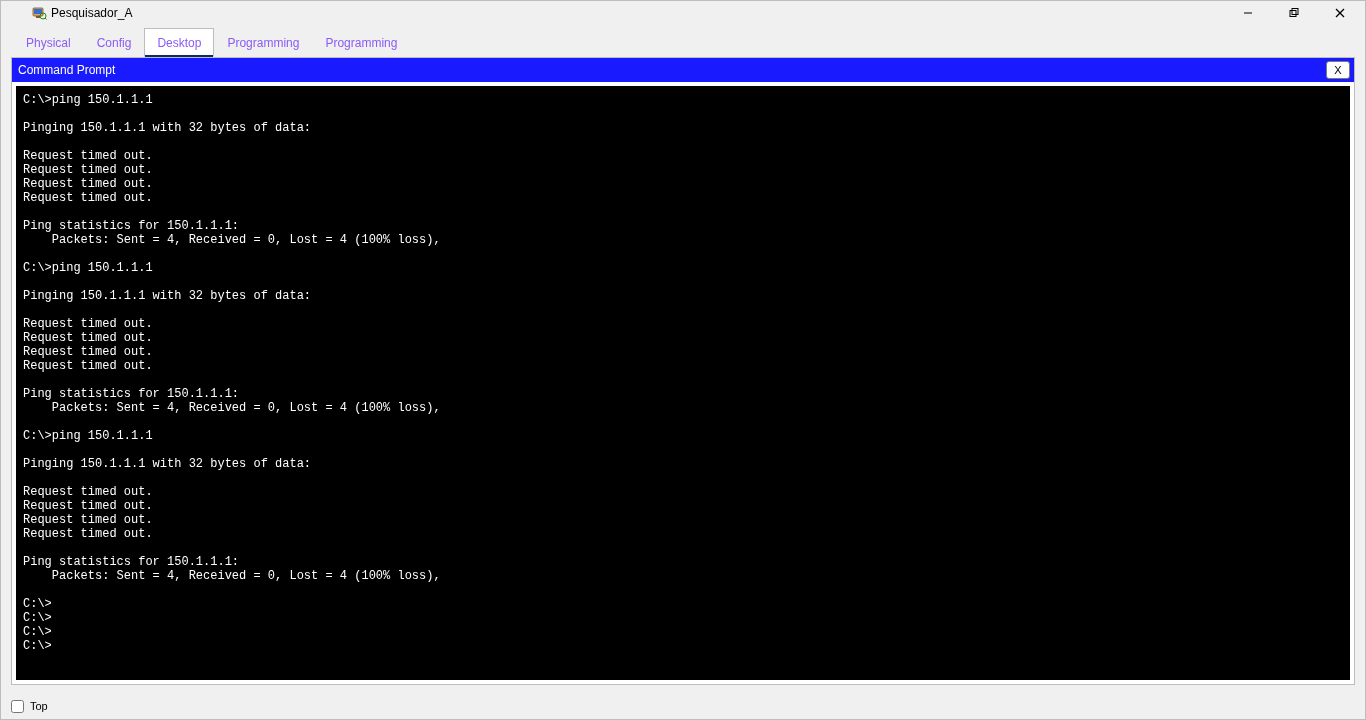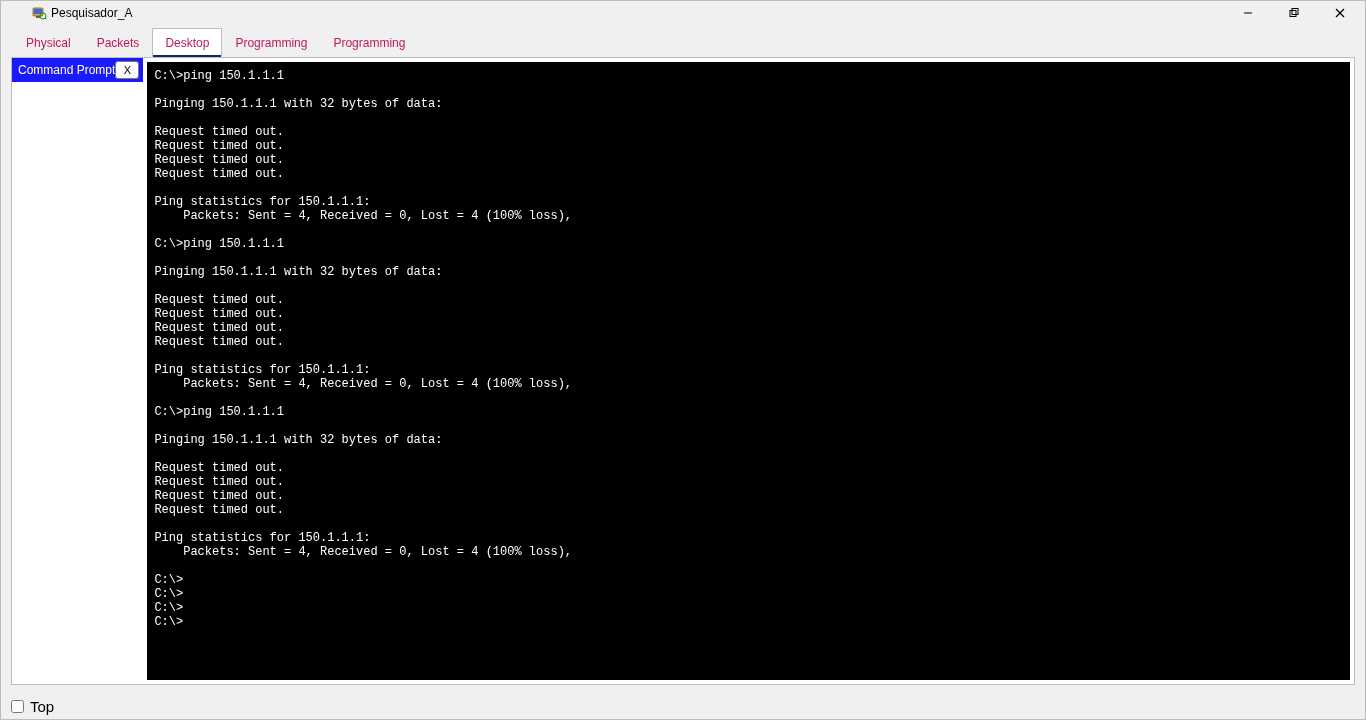--- a/index.html
+++ b/index.html
@@ -44,21 +44,21 @@
   .tabbar {
     display: flex;
     align-items: flex-end;
     height: 32px;
     padding: 0 12px;
     background: #f0f0f0;
   }
   .tab {
     padding: 7px 12px 6px 12px;
     font-size: 12px;
-    color: #be185d;
+    color: #8b5cf6;
     background: transparent;
     border: 1px solid transparent;
     cursor: default;
     position: relative;
   }
   .tab.active {
     background: #fff;
     border: 1px solid #bdbdbd;
     border-bottom-color: #fff;
   }
@@ -68,21 +68,21 @@
     left: 0; right: 0; bottom: -1px;
     height: 2px;
     background: #0b2a66;
   }
 
   .content {
     flex: 1;
     margin: 0 10px 8px 10px;
     border: 1px solid #bdbdbd;
     background: #fff;
-    display: flex; flex-direction: row;
+    display: flex; flex-direction: column;
     overflow: hidden;
   }
 
   .panel-header {
     height: 24px;
     background: #1a1aff;
     color: #fff;
     display: flex; align-items: center;
     padding: 0 4px 0 6px;
     font-size: 12px;
@@ -137,21 +137,21 @@
     height: 26px;
     display: flex; align-items: center;
     padding: 0 10px;
     background: #f0f0f0;
   }
   .footer input[type=checkbox] {
     width: 13px; height: 13px;
     margin: 0 6px 0 0;
   }
   .footer label {
-    font-size: 15px;
+    font-size: 11px;
     color: #000;
   }
 </style>
 </head>
 <body>
 
 <div class="window">
 
   <div class="titlebar">
     <span class="app-icon">
@@ -179,21 +179,21 @@
     <div class="winbtn">
       <svg viewBox="0 0 10 10">
         <line x1="1" y1="1" x2="9" y2="9" stroke="#000" stroke-width="1.2"></line>
         <line x1="9" y1="1" x2="1" y2="9" stroke="#000" stroke-width="1.2"></line>
       </svg>
     </div>
   </div>
 
   <div class="tabbar">
     <div class="tab"><span>Physical</span></div>
-    <div class="tab"><span>Packets</span></div>
+    <div class="tab"><span>Config</span></div>
     <div class="tab active"><span>Desktop</span></div>
     <div class="tab"><span>Programming</span></div>
     <div class="tab"><span>Programming</span></div>
   </div>
 
   <div class="content">
     <div class="panel-header">
       <span class="label">Command Prompt</span>
       <span class="spacer"></span>
       <div class="close-x">

